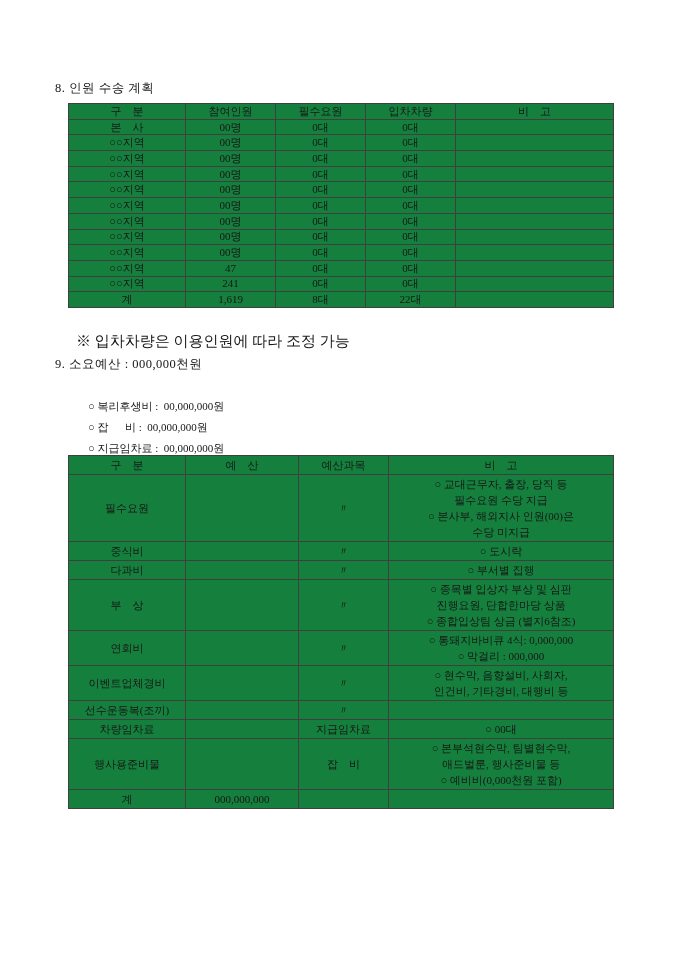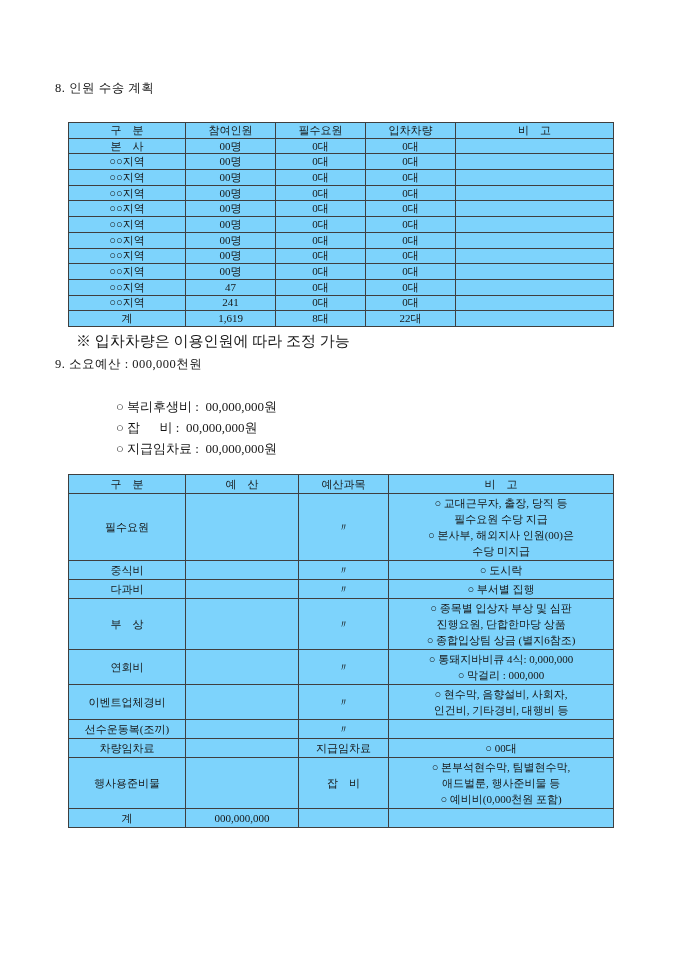--- a/index.html
+++ b/index.html
@@ -11,23 +11,23 @@
   }
   .page {
     position:relative; width:680px; height:962px;
     background:#ffffff; overflow:hidden;text-decoration:underline;
   }
   .sec-heading { position:absolute; font-size:12.5px; letter-spacing:0.5px; white-space:pre; }
   .pos-h8 { left:55px; top:80px; }
   .pos-h9 { left:55px; top:356px; }
   .note { position:absolute; left:76px; top:332px; font-size:15px; white-space:pre; }
   .budget-lines { position:absolute; left:88px; top:396px; }
-  .bline { font-size:13px; line-height:21px; white-space:pre;margin-left:28px; }
-
-  table.tbl { position:absolute; border-collapse:collapse; table-layout:fixed; width:545px; background:#7dd3fc;margin-top:19px; }
+  .bline { font-size:11px; line-height:21px; white-space:pre; }
+
+  table.tbl { position:absolute; border-collapse:collapse; table-layout:fixed; width:545px; background:#15803d; }
   table.tbl td {
     border:1px solid #3f3f3f;
     font-size:11px;
     text-align:center;
     vertical-align:middle;
     white-space:pre-wrap;
     padding:1px 2px;
     overflow:hidden;
   }
   .pos-t1 { left:68px; top:103px; }

